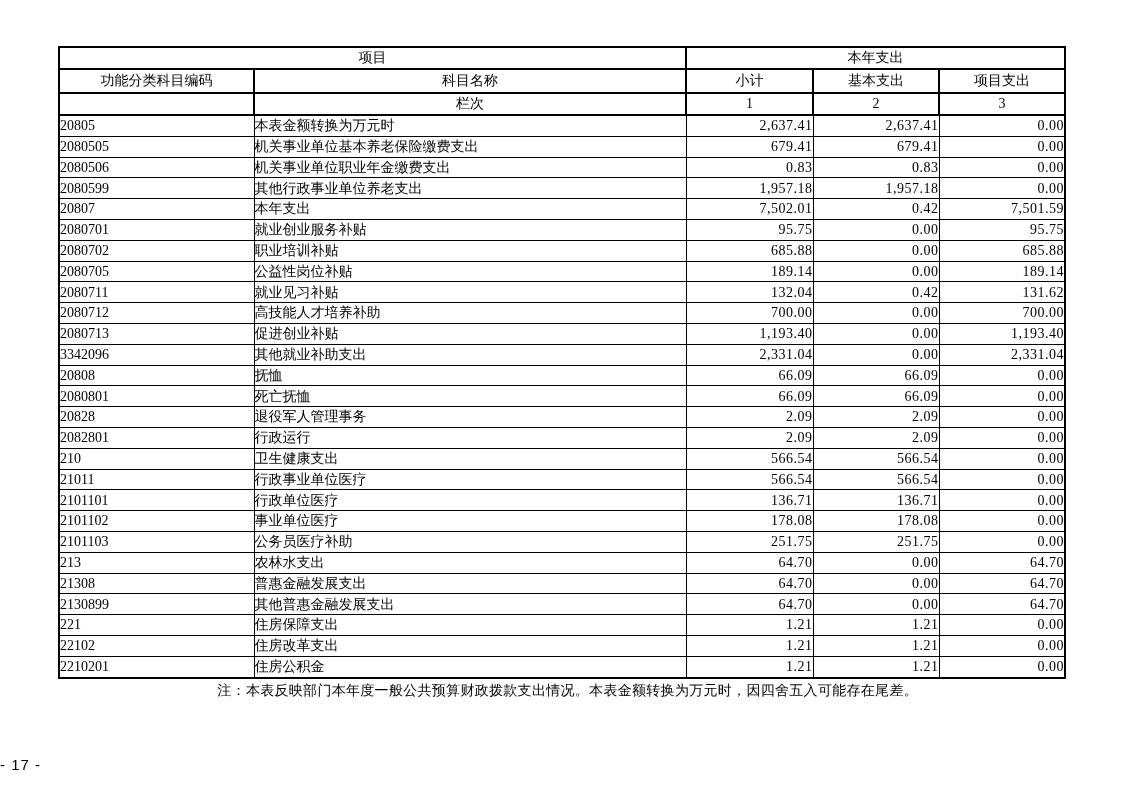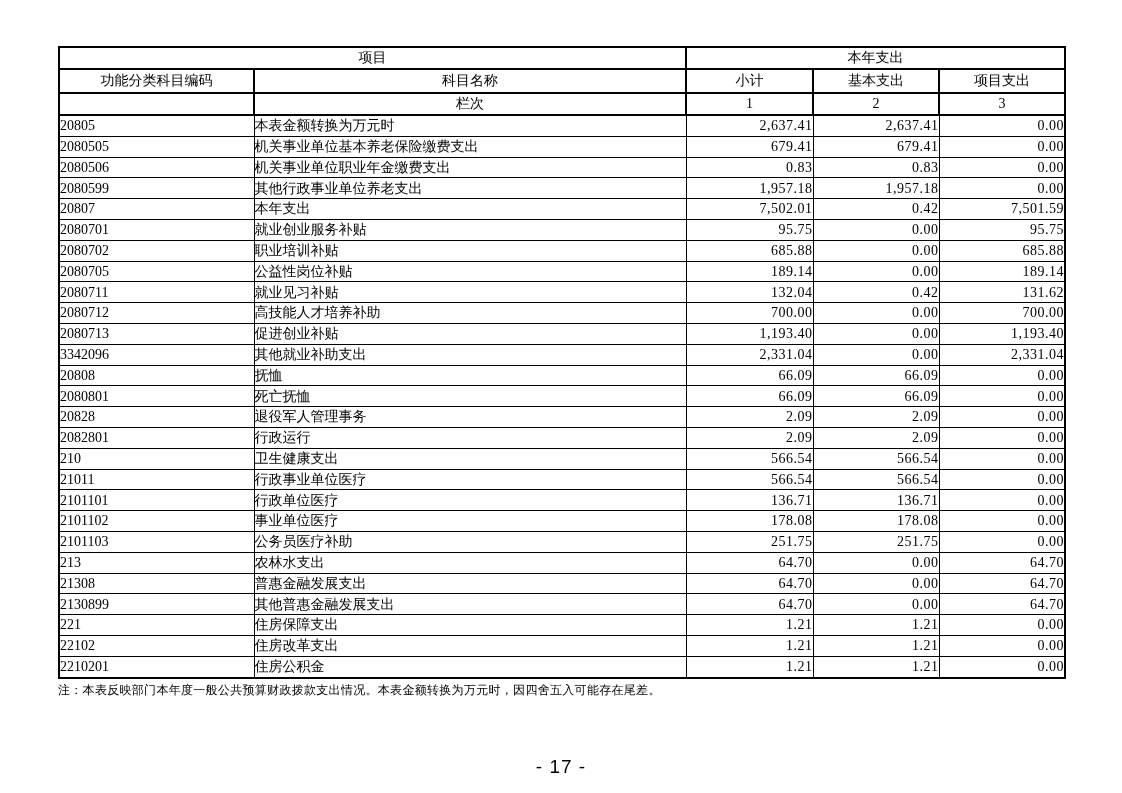--- a/index.html
+++ b/index.html
@@ -34,31 +34,30 @@
   .col-code  { width: 195px; }
   .col-name  { width: 432px; }
   .col-sub   { width: 127px; }
   .col-basic { width: 126px; }
   .col-proj  { width: 126px; }
   td.code { text-align: left; padding-left: 8px; }
   td.name { text-align: left; padding-left: 8px; }
   td.num  { text-align: right; padding-right: 3px; letter-spacing: 0.5px; }
   .note {
     margin-top: 3px;
-    font-size: 12px;
+    font-size: 14px;
     letter-spacing: 0.3px;
-    text-align: left;
+    text-align: right;
   }
   .pageno {
     position: absolute;
     left: 0; right: 0;
     top: 756px;
-    text-align: center;
     font-family: "Liberation Sans", "DejaVu Sans", sans-serif;
-    font-size: 19px;
+    font-size: 15px;
     letter-spacing: 1px;
   }
 </style>
 </head>
 <body>
 
 <div class="sheet">
   <table class="budget">
     <colgroup>
       <col class="col-code">

